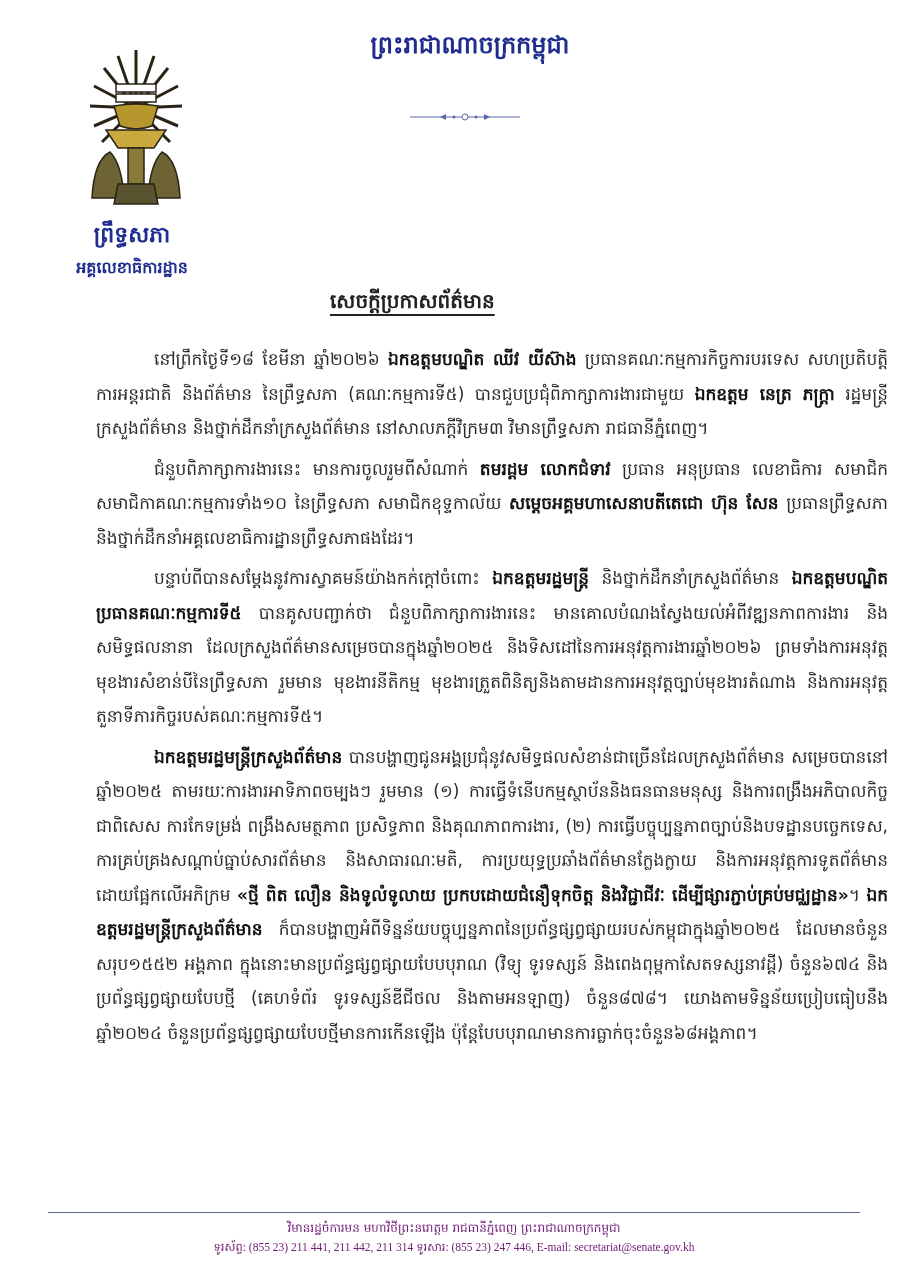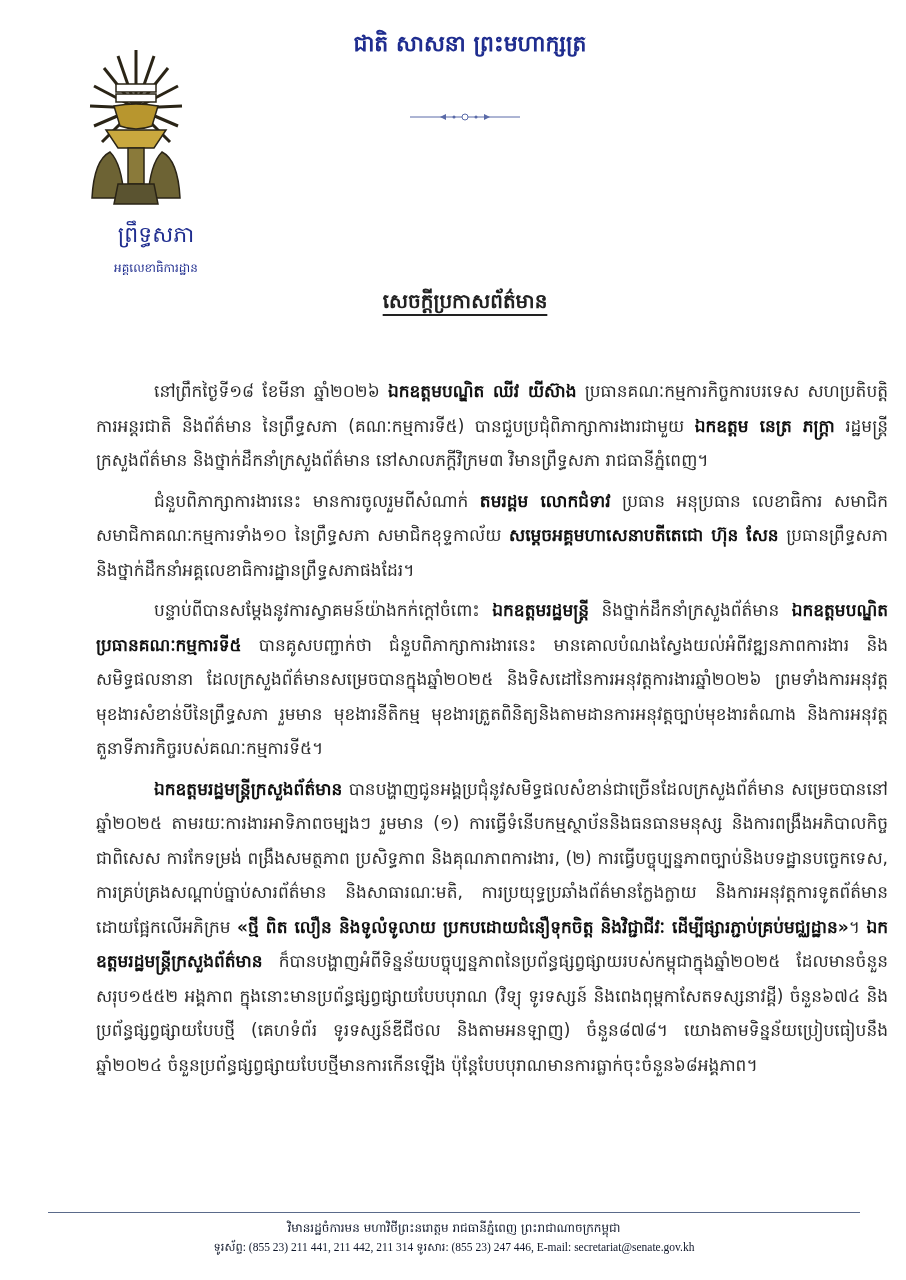--- a/index.html
+++ b/index.html
@@ -4,42 +4,42 @@
 <style>
   html, body { margin: 0; padding: 0; }
   body {
     width: 906px; height: 1280px; background: #ffffff; position: relative; overflow: hidden;
     font-family: "DejaVu Sans", sans-serif; color: #222;
   }
   .page { position: absolute; left: 0; top: 0; width: 906px; height: 1280px; }
 
   
   .emblem { position: absolute; left: 88px; top: 48px; width: 96px; height: 160px; }
-  .sender { position: absolute; left: 56px; top: 218px; width: 200px; text-align: center; color: #1f2d8f; font-weight: normal; }
+  .sender { position: absolute; left: 32px; top: 218px; width: 200px; text-align: center; color: #1f2d8f; font-weight: bold; }
   .sender .l1 { font-size: 22px; line-height: 34px; }
-  .sender .l2 { font-size: 12px; line-height: 32px; }
+  .sender .l2 { font-size: 16px; line-height: 32px; }
 
   
   .kingdom { position: absolute; left: 300px; top: 28px; width: 340px; text-align: center; color: #1f2d8f; font-weight: bold; }
   .kingdom .k1 { font-size: 24px; line-height: 34px; }
   .kingdom .k2 { font-size: 22px; line-height: 32px; }
   .ornament { position: absolute; left: 410px; top: 113px; width: 110px; height: 8px; }
 
   
-  .doc-title { position: absolute; left: 330px; top: 288px; width: 270px; text-align: center;
+  .doc-title { position: absolute; left: 330px; top: 288px; width: 270px; 
     font-size: 20px; font-weight: bold; color: #222; text-decoration: underline; text-underline-offset: 6px; }
 
   
-  .body-text { position: absolute; left: 96px; top: 342px; width: 792px; font-size: 17px; line-height: 34.5px; color: #2a2a2a; text-align: justify; margin-top: 32px; }
+  .body-text { position: absolute; left: 96px; top: 342px; width: 792px; font-size: 17px; line-height: 34.5px; color: #2a2a2a; text-align: justify; }
   .body-text p { margin: 0 0 6px 0; text-indent: 58px; }
   .body-text b { font-weight: bold; color: #111; }
 
   
   .footer-line { position: absolute; left: 48px; top: 1212px; width: 812px; height: 1px; background: #5a6a8a; }
-  .footer { position: absolute; left: 48px; top: 1218px; width: 812px; text-align: center; color: #0f172a; }
+  .footer { position: absolute; left: 48px; top: 1218px; width: 812px; text-align: center; color: #701a75; }
   .footer .f1 { font-size: 12px; line-height: 20px; }
   .footer .f2 { font-size: 11.5px; line-height: 18px; font-family: "Liberation Serif", serif; }
 </style>
 </head>
 <body>
 
 <div class="page">
 
   <svg class="emblem" viewBox="0 0 96 160">
     <g stroke="#2a2416" stroke-width="3">
@@ -66,21 +66,21 @@
     <path d="M92 150 Q90 112 74 104 Q62 116 60 150 Z" fill="#6d6334" stroke="#2a2416" stroke-width="1.5"></path>
     <path d="M30 136 L66 136 L70 156 L26 156 Z" fill="#5a5330" stroke="#2a2416" stroke-width="1.5"></path>
   </svg>
 
   <div class="sender">
     <div class="l1">ព្រឹទ្ធសភា</div>
     <div class="l2">អគ្គលេខាធិការដ្ឋាន</div>
   </div>
 
   <div class="kingdom">
-    <div class="k2">ជាតិ សាសនា ព្រះមហាក្សត្រ</div>
+    <div class="k1">ព្រះរាជាណាចក្រកម្ពុជា</div>
   </div>
 
   <svg class="ornament" viewBox="0 0 110 8">
     <line x1="0" y1="4" x2="110" y2="4" stroke="#5a6aa8" stroke-width="1"></line>
     <circle cx="55" cy="4" r="3" fill="#fff" stroke="#5a6aa8" stroke-width="1"></circle>
     <polygon points="30,4 36,1 36,7" fill="#5a6aa8"></polygon>
     <polygon points="80,4 74,1 74,7" fill="#5a6aa8"></polygon>
     <circle cx="44" cy="4" r="1.5" fill="#5a6aa8"></circle>
     <circle cx="66" cy="4" r="1.5" fill="#5a6aa8"></circle>
   </svg>

